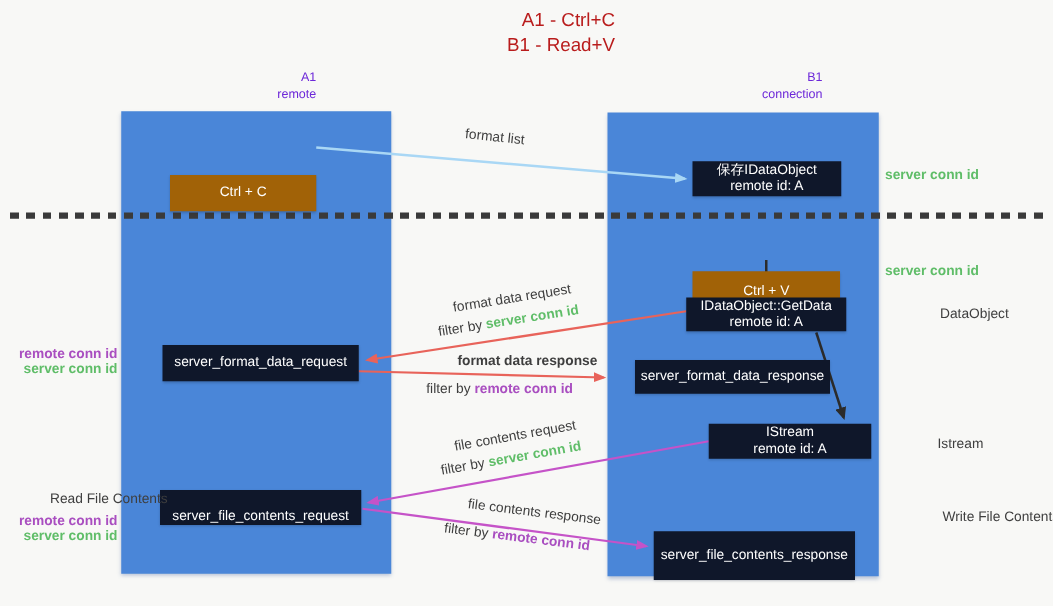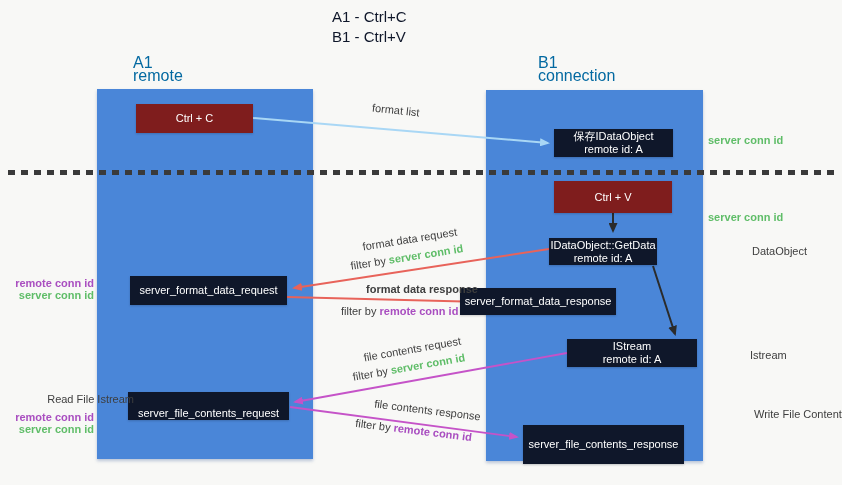--- a/index.html
+++ b/index.html
@@ -6,55 +6,55 @@
   body{
     width:842px;height:485px;
     background:#f8f8f6;
     font-family:"Liberation Sans", sans-serif;
     position:relative;
     overflow:hidden;
     color:#3e3e3e;
   }
   .abs{position:absolute;}
   
-  .title-block{left:332px;top:7px;width:160px;text-align:left;
-    font-size:15px;line-height:20px;color:#0f172a;}
+  .title-block{left:332px;top:7px;width:160px;text-align:right;
+    font-size:15px;line-height:20px;color:#b91c1c;}
   
-  .col-header{width:120px;text-align:left;font-size:16px;line-height:13px;color:#0369a1;}
+  .col-header{width:120px;text-align:right;font-size:10px;line-height:13px;color:#6d28d9;}
   
   .column{background:#4a86d8;box-shadow:0 2px 3px rgba(110,135,180,.45);z-index:1;}
   #col-left{left:97px;top:89px;width:216px;height:370px;}
   #col-right{left:486px;top:90px;width:217px;height:371px;}
   
   .dotted{left:8px;top:170px;width:828px;height:5px;z-index:3;
     background:repeating-linear-gradient(90deg,#3a3a3a 0 7px,transparent 7px 13px);}
   
   .box{display:flex;flex-direction:column;align-items:center;justify-content:center;
     color:#fff;font-size:11px;line-height:13px;text-align:center;z-index:4;
     box-shadow:0 1px 2px rgba(0,0,0,.18);white-space:nowrap;}
-  .green{background:#7f1d1d;}
+  .green{background:#a16207;margin-top:36px;}
   .orange{background:#0f172a;}
   
   #arrow-layer{left:0;top:0;z-index:2;pointer-events:none;}
   
   .alabel{font-size:11px;color:#3e3e3e;white-space:nowrap;z-index:5;}
   .alabel .key{font-weight:bold;}
   .green-t{color:#5fbd68;font-weight:bold;}
   .purple-t{color:#a94ec0;font-weight:bold;}
   .dark-t{color:#3e3e3e;font-weight:normal;padding-left:40px;}
   
   .side-lbl{font-size:11px;line-height:12px;white-space:nowrap;z-index:5;}
   .left-lbl{left:0;width:94px;text-align:right;}
 </style>
 </head>
 <body>
 
 <div class="abs title-block">
   <div>A1 - Ctrl+C</div>
-  <div>B1 - Ctrl+V</div>
+  <div>B1 - Read+V</div>
 </div>
 
 <div class="abs col-header" style="left:133px;top:56px;">
   <div>A1</div>
   <div>remote</div>
 </div>
 <div class="abs col-header" style="left:538px;top:56px;">
   <div>B1</div>
   <div>connection</div>
 </div>
@@ -94,30 +94,30 @@
 
 <div class="abs box orange" style="left:554px;top:129px;width:119px;height:28px;">
   <div>保存IDataObject</div>
   <div>remote id: A</div>
 </div>
 
 <div class="abs box green" style="left:554px;top:181px;width:118px;height:32px;">
   <div>Ctrl + V</div>
 </div>
 
-<div class="abs box orange" style="left:549px;top:238px;width:108px;height:27px;">
+<div class="abs box orange" style="left:549px;top:238px;width:128px;height:27px;">
   <div>IDataObject::GetData</div>
   <div>remote id: A</div>
 </div>
 
 <div class="abs box orange" style="left:130px;top:276px;width:157px;height:29px;">
   <div>server_format_data_request</div>
 </div>
 
-<div class="abs box orange" style="left:460px;top:288px;width:156px;height:27px;">
+<div class="abs box orange" style="left:508px;top:288px;width:156px;height:27px;">
   <div>server_format_data_response</div>
 </div>
 
 <div class="abs box orange" style="left:567px;top:339px;width:130px;height:28px;">
   <div>IStream</div>
   <div>remote id: A</div>
 </div>
 
 <div class="abs box orange" style="left:128px;top:392px;width:161px;height:28px;justify-content:flex-end;">
   <div>server_file_contents_request</div>
@@ -144,21 +144,21 @@
   <span>filter by </span><span class="key green-t">server conn id</span>
 </div>
 
 <div class="abs alabel" style="left:374px;top:404px;transform:rotate(7deg);">file contents response</div>
 <div class="abs alabel" style="left:355px;top:424px;transform:rotate(7deg);">
   <span>filter by </span><span class="key purple-t">remote conn id</span>
 </div>
 
 <div class="abs side-lbl left-lbl purple-t" style="top:277px;">remote conn id</div>
 <div class="abs side-lbl left-lbl green-t" style="top:289px;">server conn id</div>
-<div class="abs side-lbl left-lbl dark-t" style="top:393px;">Read File Istream</div>
+<div class="abs side-lbl left-lbl dark-t" style="top:393px;">Read File Contents</div>
 <div class="abs side-lbl left-lbl purple-t" style="top:411px;">remote conn id</div>
 <div class="abs side-lbl left-lbl green-t" style="top:423px;">server conn id</div>
 
 <div class="abs side-lbl green-t" style="left:708px;top:134px;">server conn id</div>
 <div class="abs side-lbl green-t" style="left:708px;top:211px;">server conn id</div>
 <div class="abs side-lbl dark-t" style="left:712px;top:245px;">DataObject</div>
 <div class="abs side-lbl dark-t" style="left:710px;top:349px;">Istream</div>
 <div class="abs side-lbl dark-t" style="left:714px;top:408px;">Write File Contents</div>
 
 </body></html>

